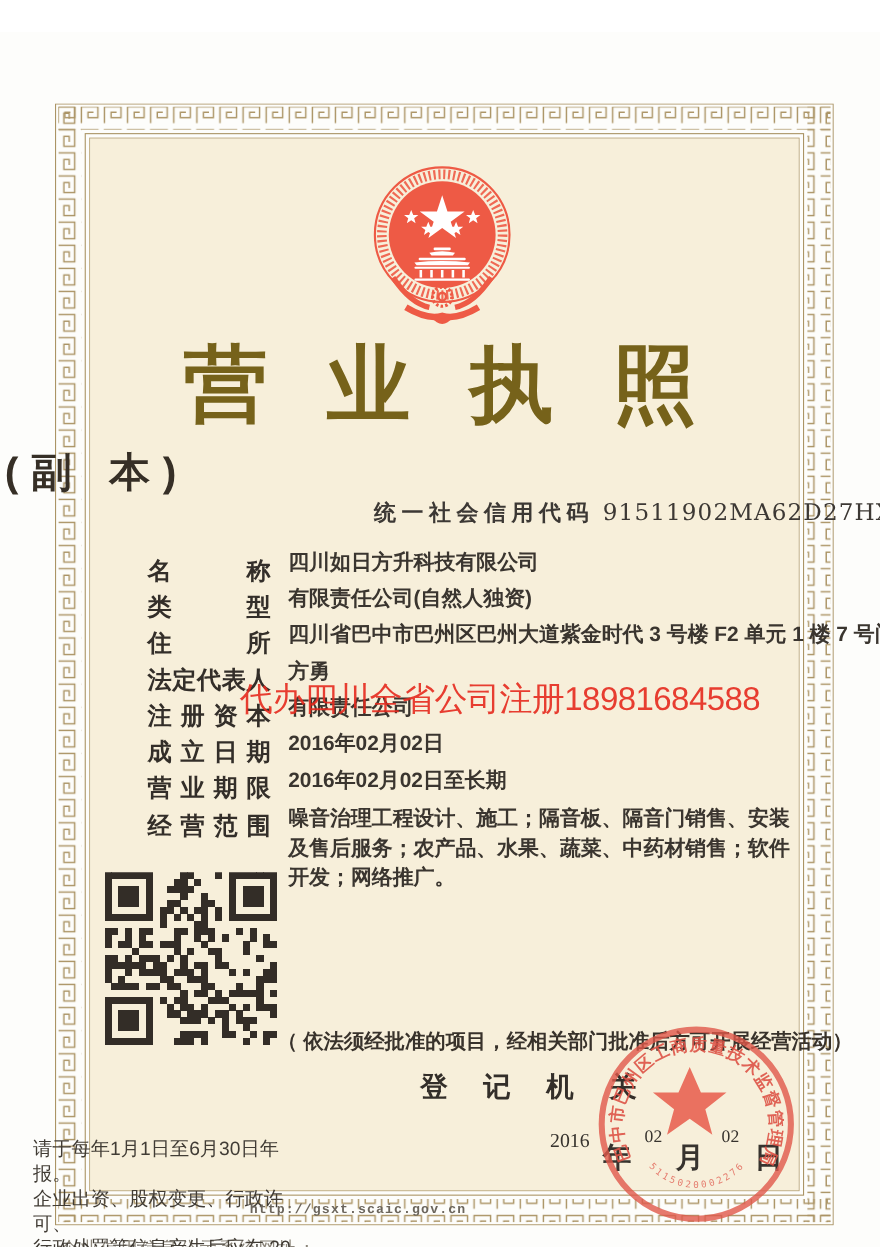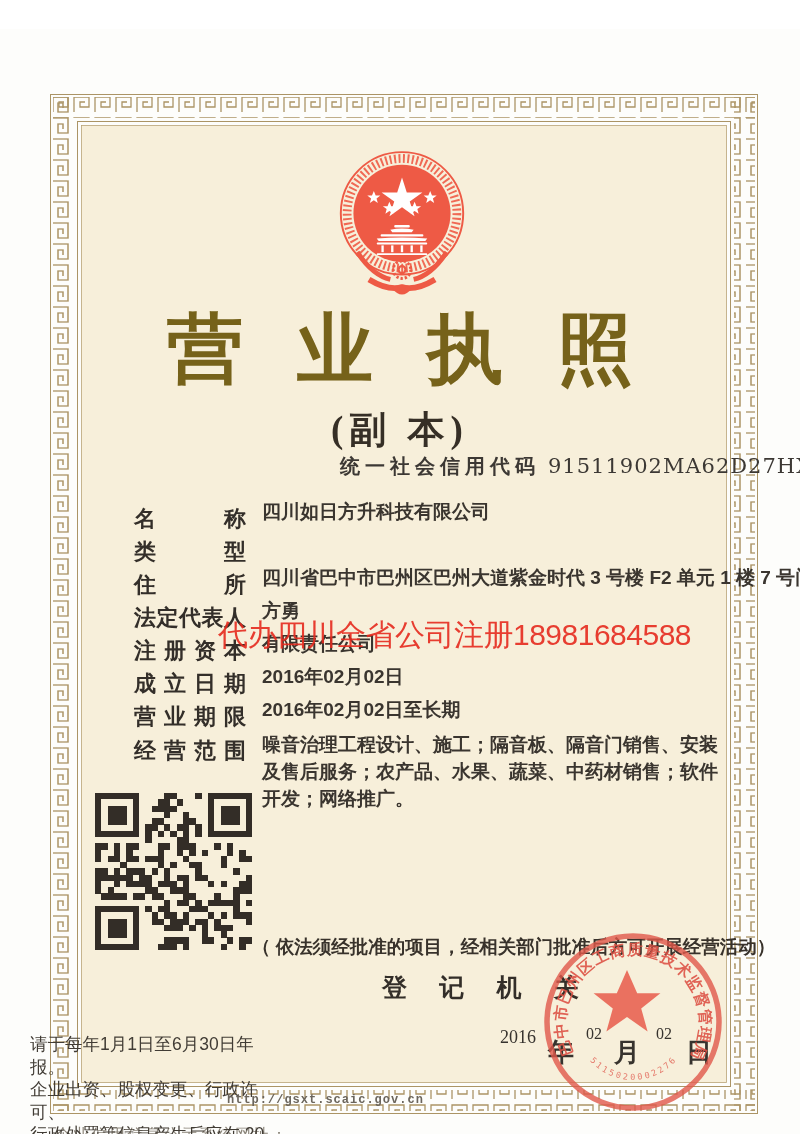--- a/index.html
+++ b/index.html
@@ -7,22 +7,22 @@
         font-family:"Liberation Sans",sans-serif;margin-top:29px;}
   .abs{position:absolute;}
   
   .frame-svg{position:absolute;left:50px;top:65px;z-index:0;}
   .content{position:absolute;inset:0;z-index:2;}
   .scan-edge{position:absolute;left:-4px;right:-4px;bottom:-2px;height:11px;background:#45423c;
              transform:rotate(-0.25deg);z-index:5;}
   .emblem{left:334px;top:112px;width:136px;height:168px;}
   .title{left:0;right:0;top:270px;text-align:center;font-size:76px;font-weight:900;
          color:#76621a;letter-spacing:54px;padding-left:54px;white-space:nowrap;}
-  .subtitle{left:0;right:0;top:376px;text-align:center;font-size:37px;font-weight:600;
-            color:#362f26;letter-spacing:6px;font-family:Liberation Serif, serif;}
+  .subtitle{left:0;right:0;top:376px;font-size:37px;font-weight:600;
+            color:#362f26;letter-spacing:6px;font-family:Liberation Mono, monospace;}
   .credit-line{left:340px;top:424px;white-space:nowrap;color:#3c3834;}
   .credit-label{font-size:20px;font-weight:700;letter-spacing:5px;font-family:"Liberation Serif",serif;}
   .credit-code{font-size:21px;font-weight:500;letter-spacing:1px;font-family:"DejaVu Serif",serif;margin-left:8px;}
   .field-row{position:absolute;left:134px;width:592px;height:33px;}
   .field-label{position:absolute;left:0;top:9px;width:112px;display:flex;justify-content:space-between;
                font-size:22px;font-weight:700;color:#332e29;line-height:22px;}
   .field-value{position:absolute;left:128px;top:0;width:464px;font-size:19px;font-weight:600;
                color:#3a352f;line-height:26px;}
   .watermark{left:218px;top:586px;font-size:30px;font-weight:500;color:#e62a1e;opacity:.9;
              white-space:nowrap;letter-spacing:-0.5px;z-index:4;}
@@ -122,20 +122,21 @@
           <span>名</span>
           <span>称</span>
         </div>
       <div class="field-value">四川如日方升科技有限公司</div>
     </div>
     <div class="field-row" style="top:503px">
       <div class="field-label">
           <span>类</span>
           <span>型</span>
         </div>
+      <div class="field-value">有限责任公司(自然人独资)</div>
     </div>
     <div class="field-row" style="top:536px">
       <div class="field-label">
           <span>住</span>
           <span>所</span>
         </div>
       <div class="field-value" style="white-space:nowrap">四川省巴中市巴州区巴州大道紫金时代 3 号楼 F2 单元 1 楼 7 号门市</div>
     </div>
     <div class="field-row" style="top:569px">
       <div class="field-label">

